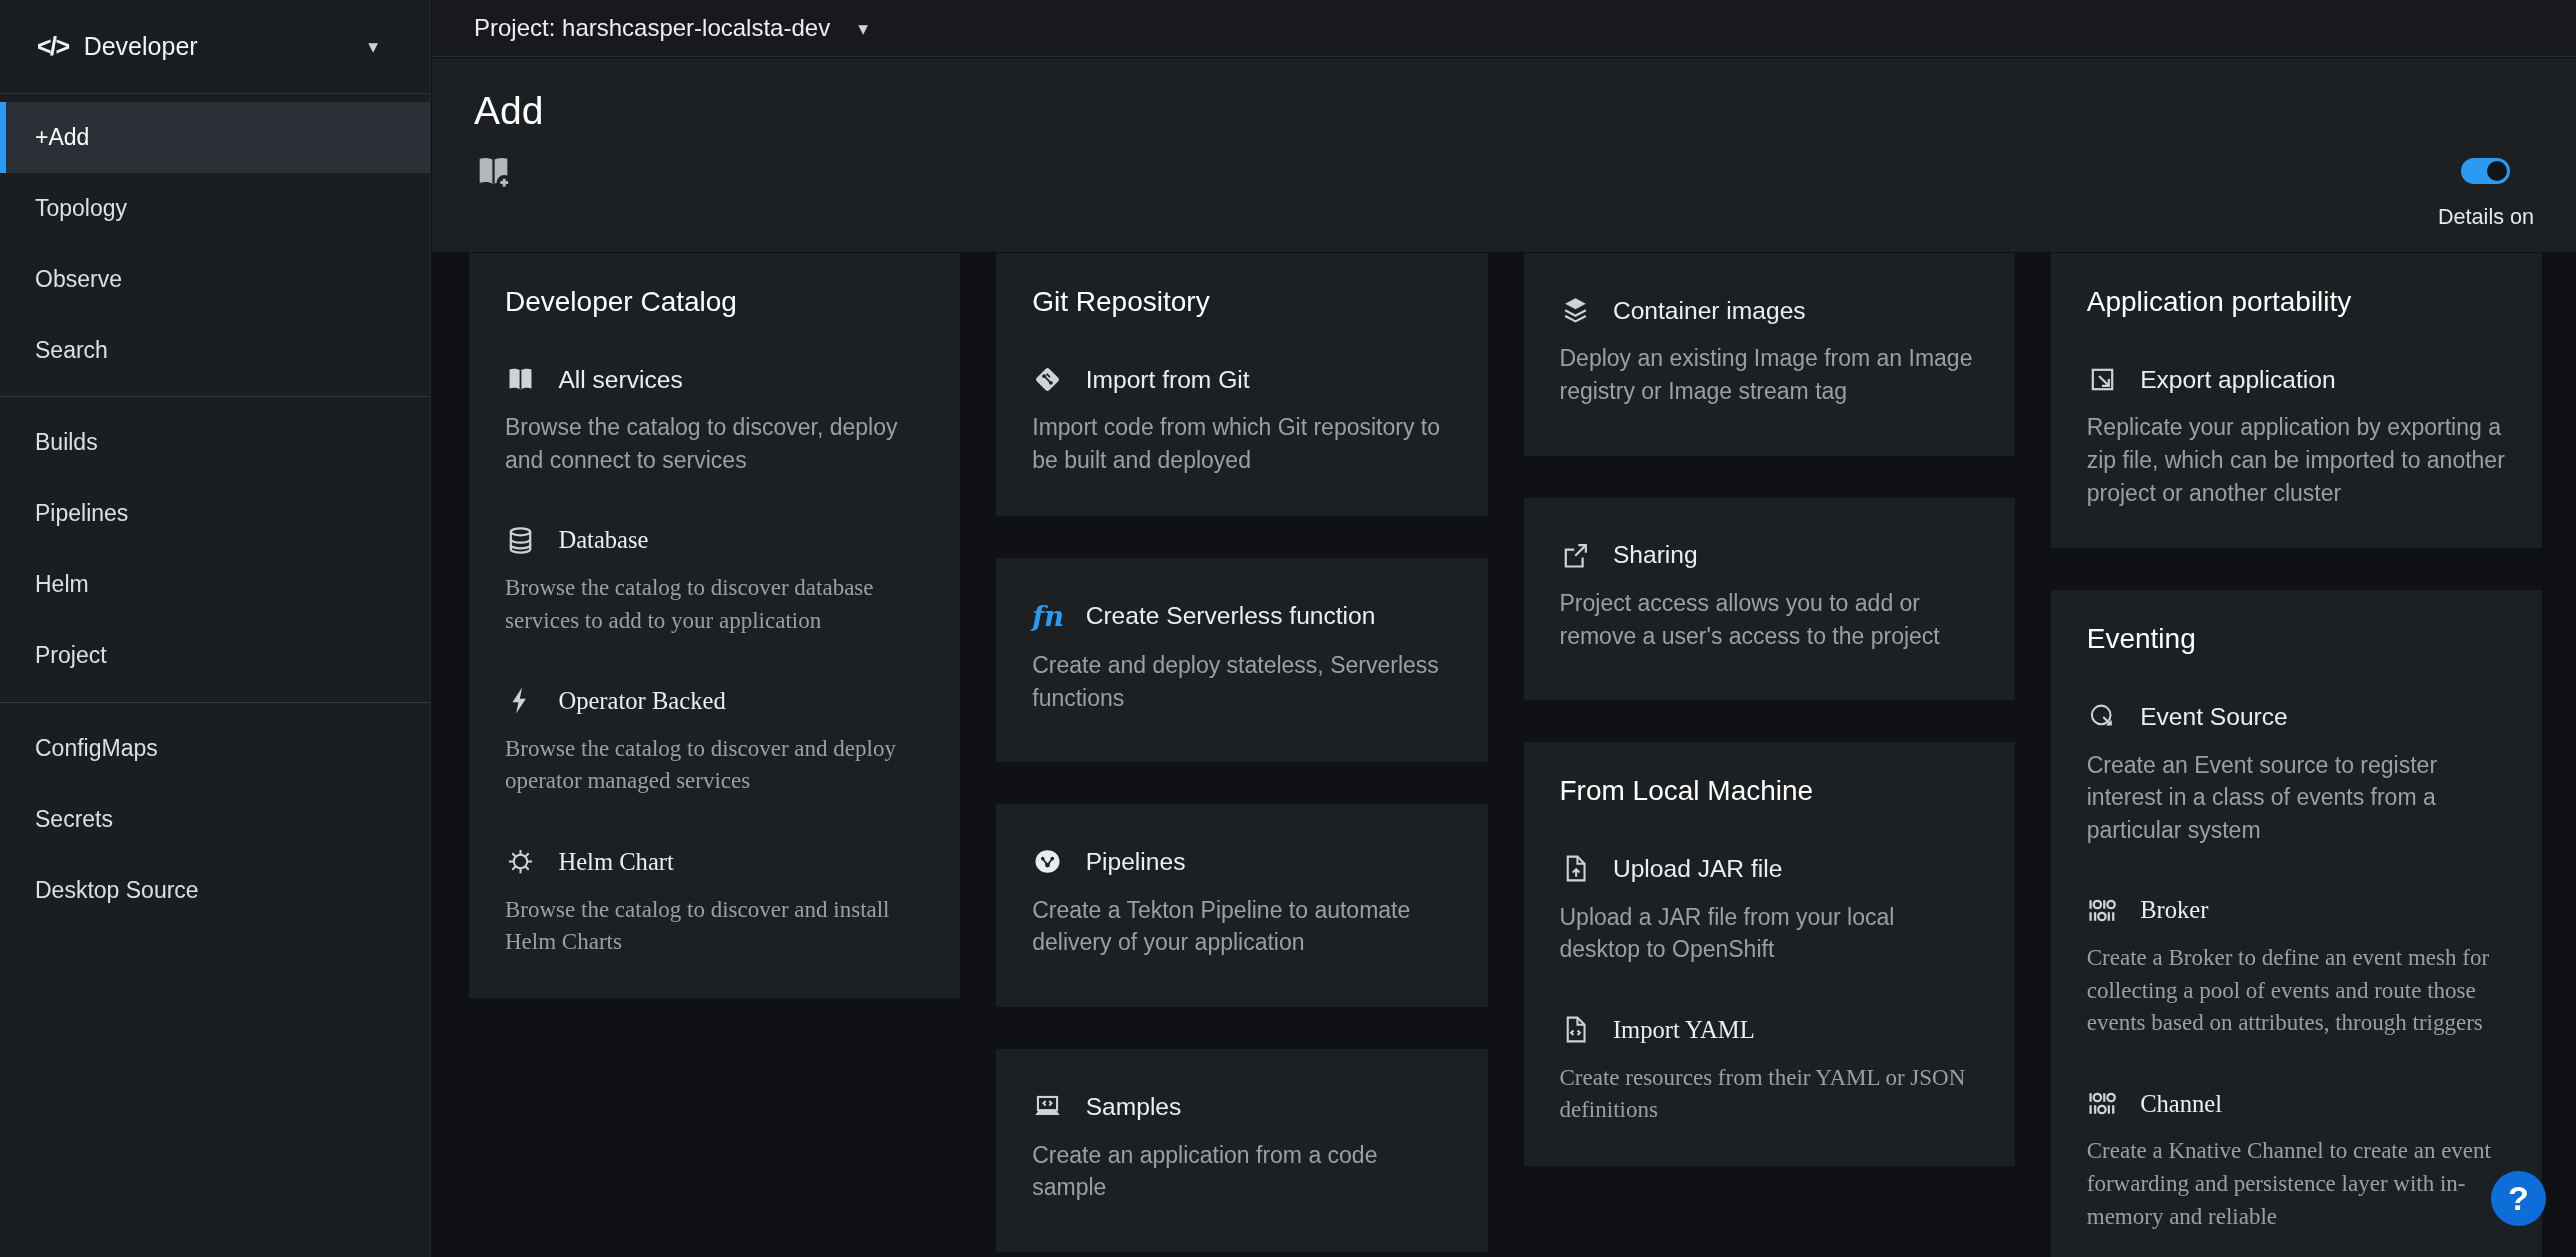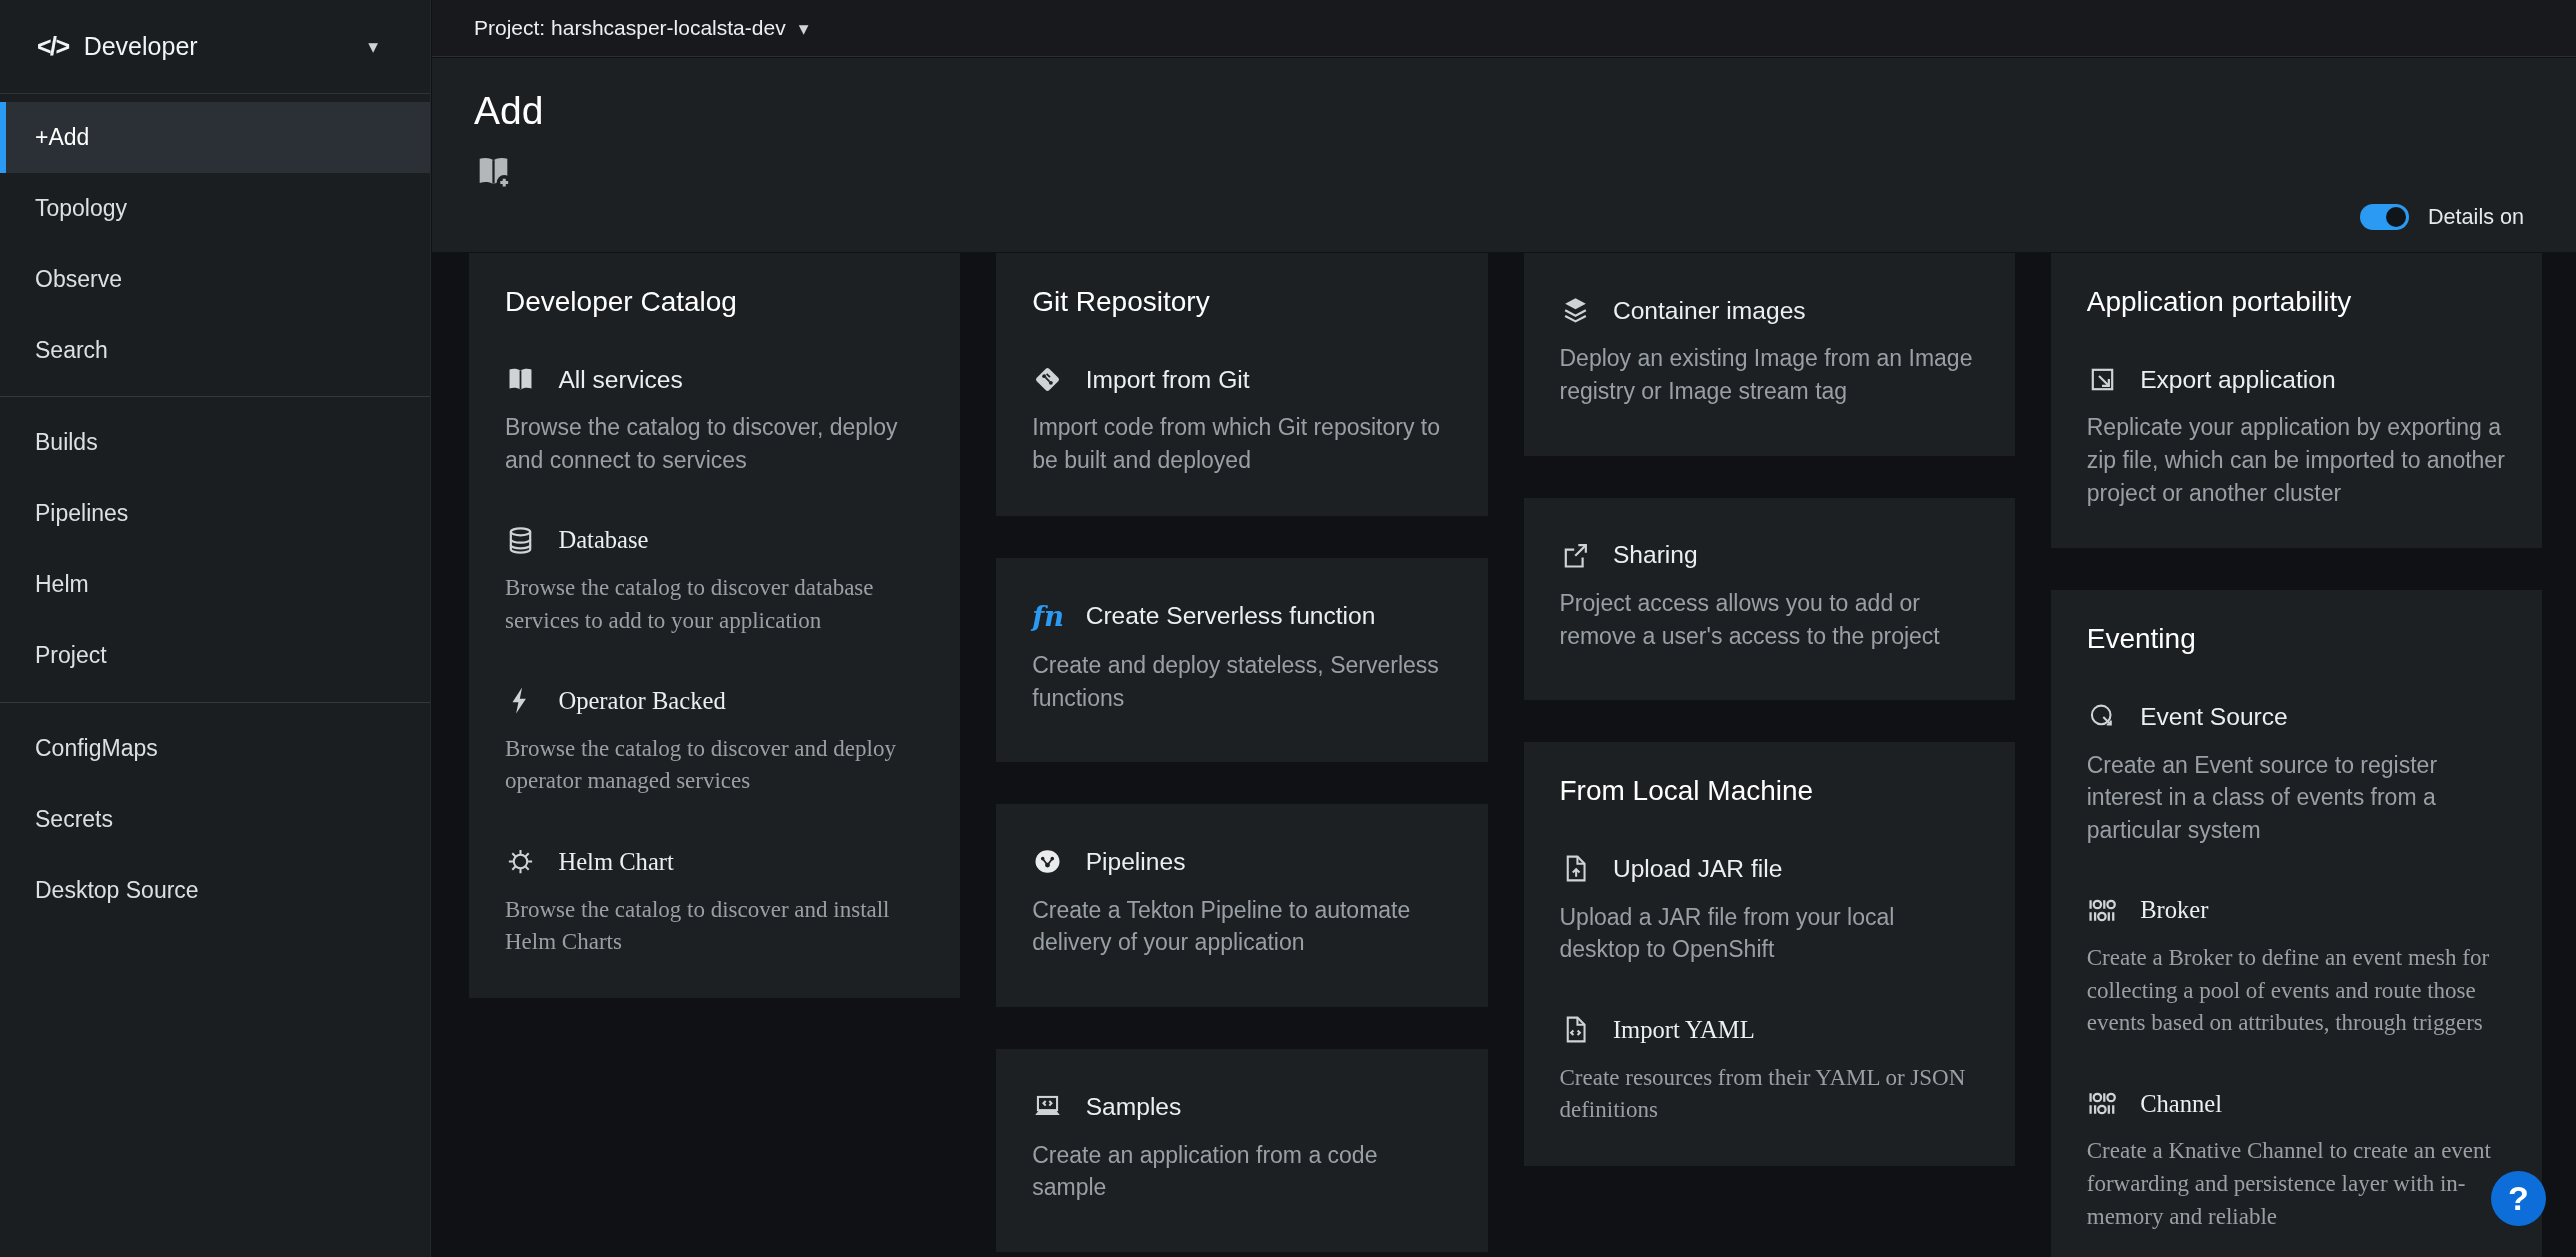--- a/index.html
+++ b/index.html
@@ -12,27 +12,27 @@
   .persp-icon { font-size:25px; font-weight:bold; color:#f2f3f4; letter-spacing:-1.5px; margin-right:15px; }
   .persp-label { font-size:25px; color:#f2f3f4; flex:1; }
   .caret { font-size:19.4px; color:#d0d2d4; }
   .nav { padding-top:7.5px; }
   .nav-item { height:71px; display:flex; align-items:center; font-size:23px; color:#dde0e2; border-left:6.7px solid transparent; padding-left:29px; cursor:pointer; }
   .nav-item.selected { background:#2b3036; border-left-color:#2b9af3; color:#ffffff; }
   .nav-divider { border-top:0.7px solid #35383b; margin:10.4px 0; }
 
   
   .masthead { position:absolute; left:432px; top:0; right:0; height:57px; background:#17191c; border-bottom:0.7px solid #2c2f32; display:flex; align-items:center; padding-left:42px; }
-  .project-label { font-size:21px; color:#eceeef; margin-right:13px; }
+  .project-label { font-size:24px; color:#eceeef; margin-right:28px; }
 
   
   .pageheader { position:absolute; left:432px; top:58px; right:0; height:194px; background:#1d2023; padding:31px 42px 0 42px; }
   .page-title { font-size:39px; font-weight:400; color:#ffffff; }
   .catalog-book { margin-top:19.4px; width:39px; color:#b4b7ba; }
-  .details-toggle-wrap { position:absolute; right:52px; bottom:22.4px; display:flex; align-items:center; gap:19.4px; }
+  .details-toggle-wrap { position:absolute; right:42px; bottom:22.4px; display:flex; align-items:center; gap:19.4px;flex-direction:column; }
   .switch { width:49px; height:26px; border-radius:13.4px; background:#2b9af3; position:relative; cursor:pointer; }
   .switch .knob { position:absolute; right:3px; top:3px; width:20px; height:20px; border-radius:50%; background:#10151a; }
   .details-label { font-size:21.6px; color:#e6e8e9; }
 
   
   .cards { position:absolute; left:432px; top:212px; right:0; bottom:0; padding:41px 34px 0 37px; display:flex; gap:36px; align-items:flex-start; }
   .col { flex:1; display:flex; flex-direction:column; gap:42px; }
   .card { background:#1d2023; padding:33px 36px 39px 36px; }
   .card-title { font-size:28px; font-weight:400; color:#ffffff; margin-bottom:46px; }
   .card-item + .card-item { margin-top:48px;font-family:Liberation Serif, serif; }

